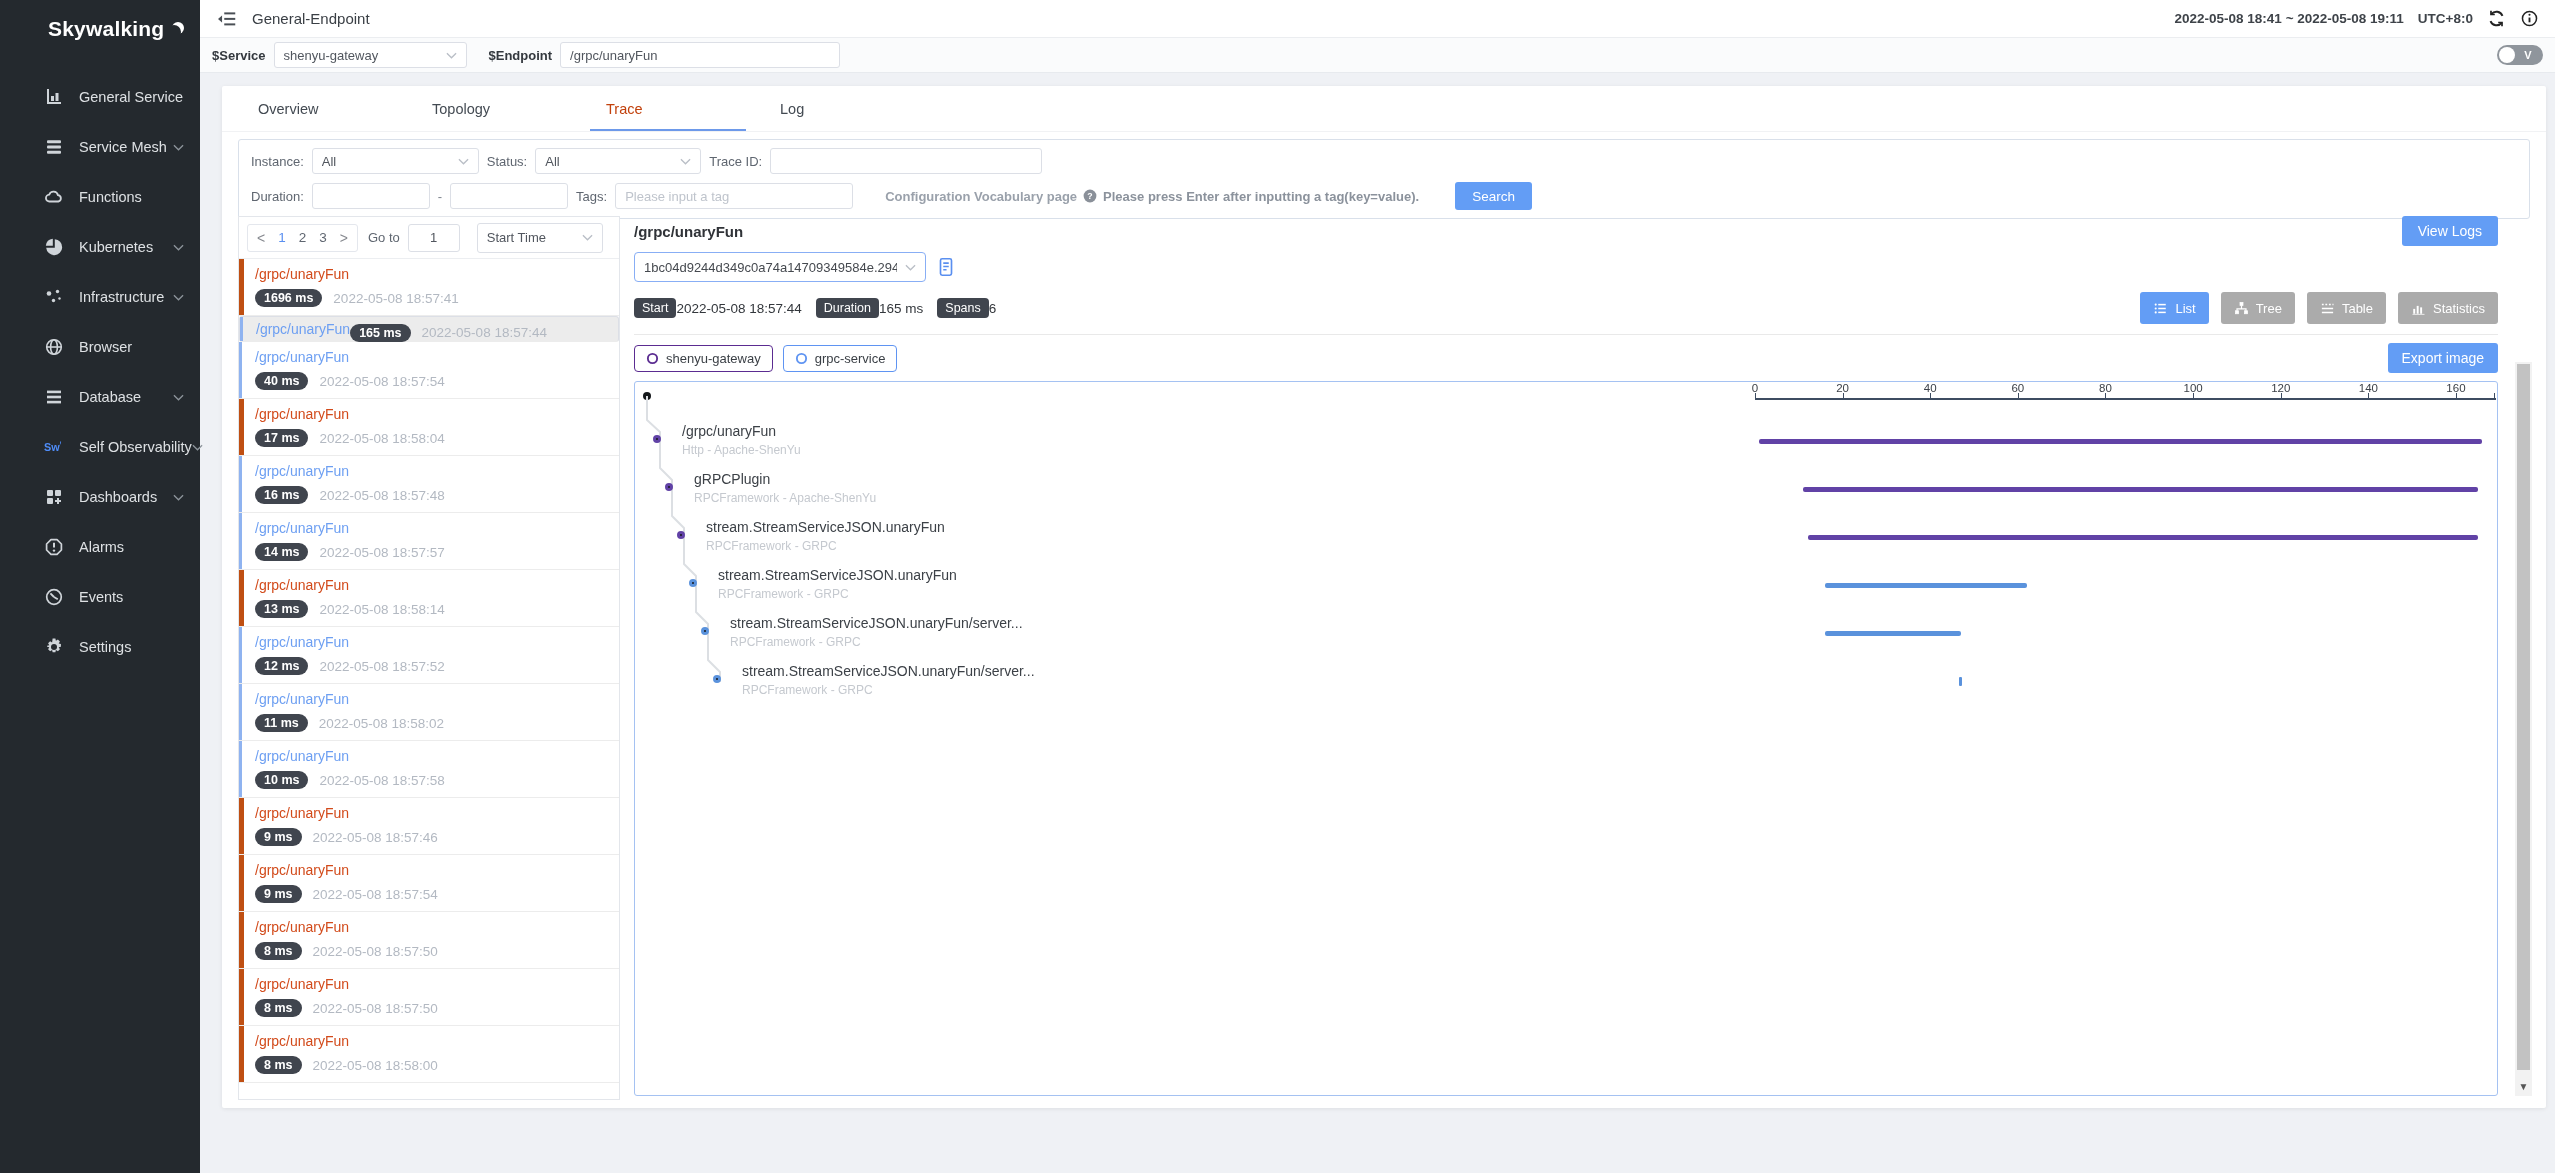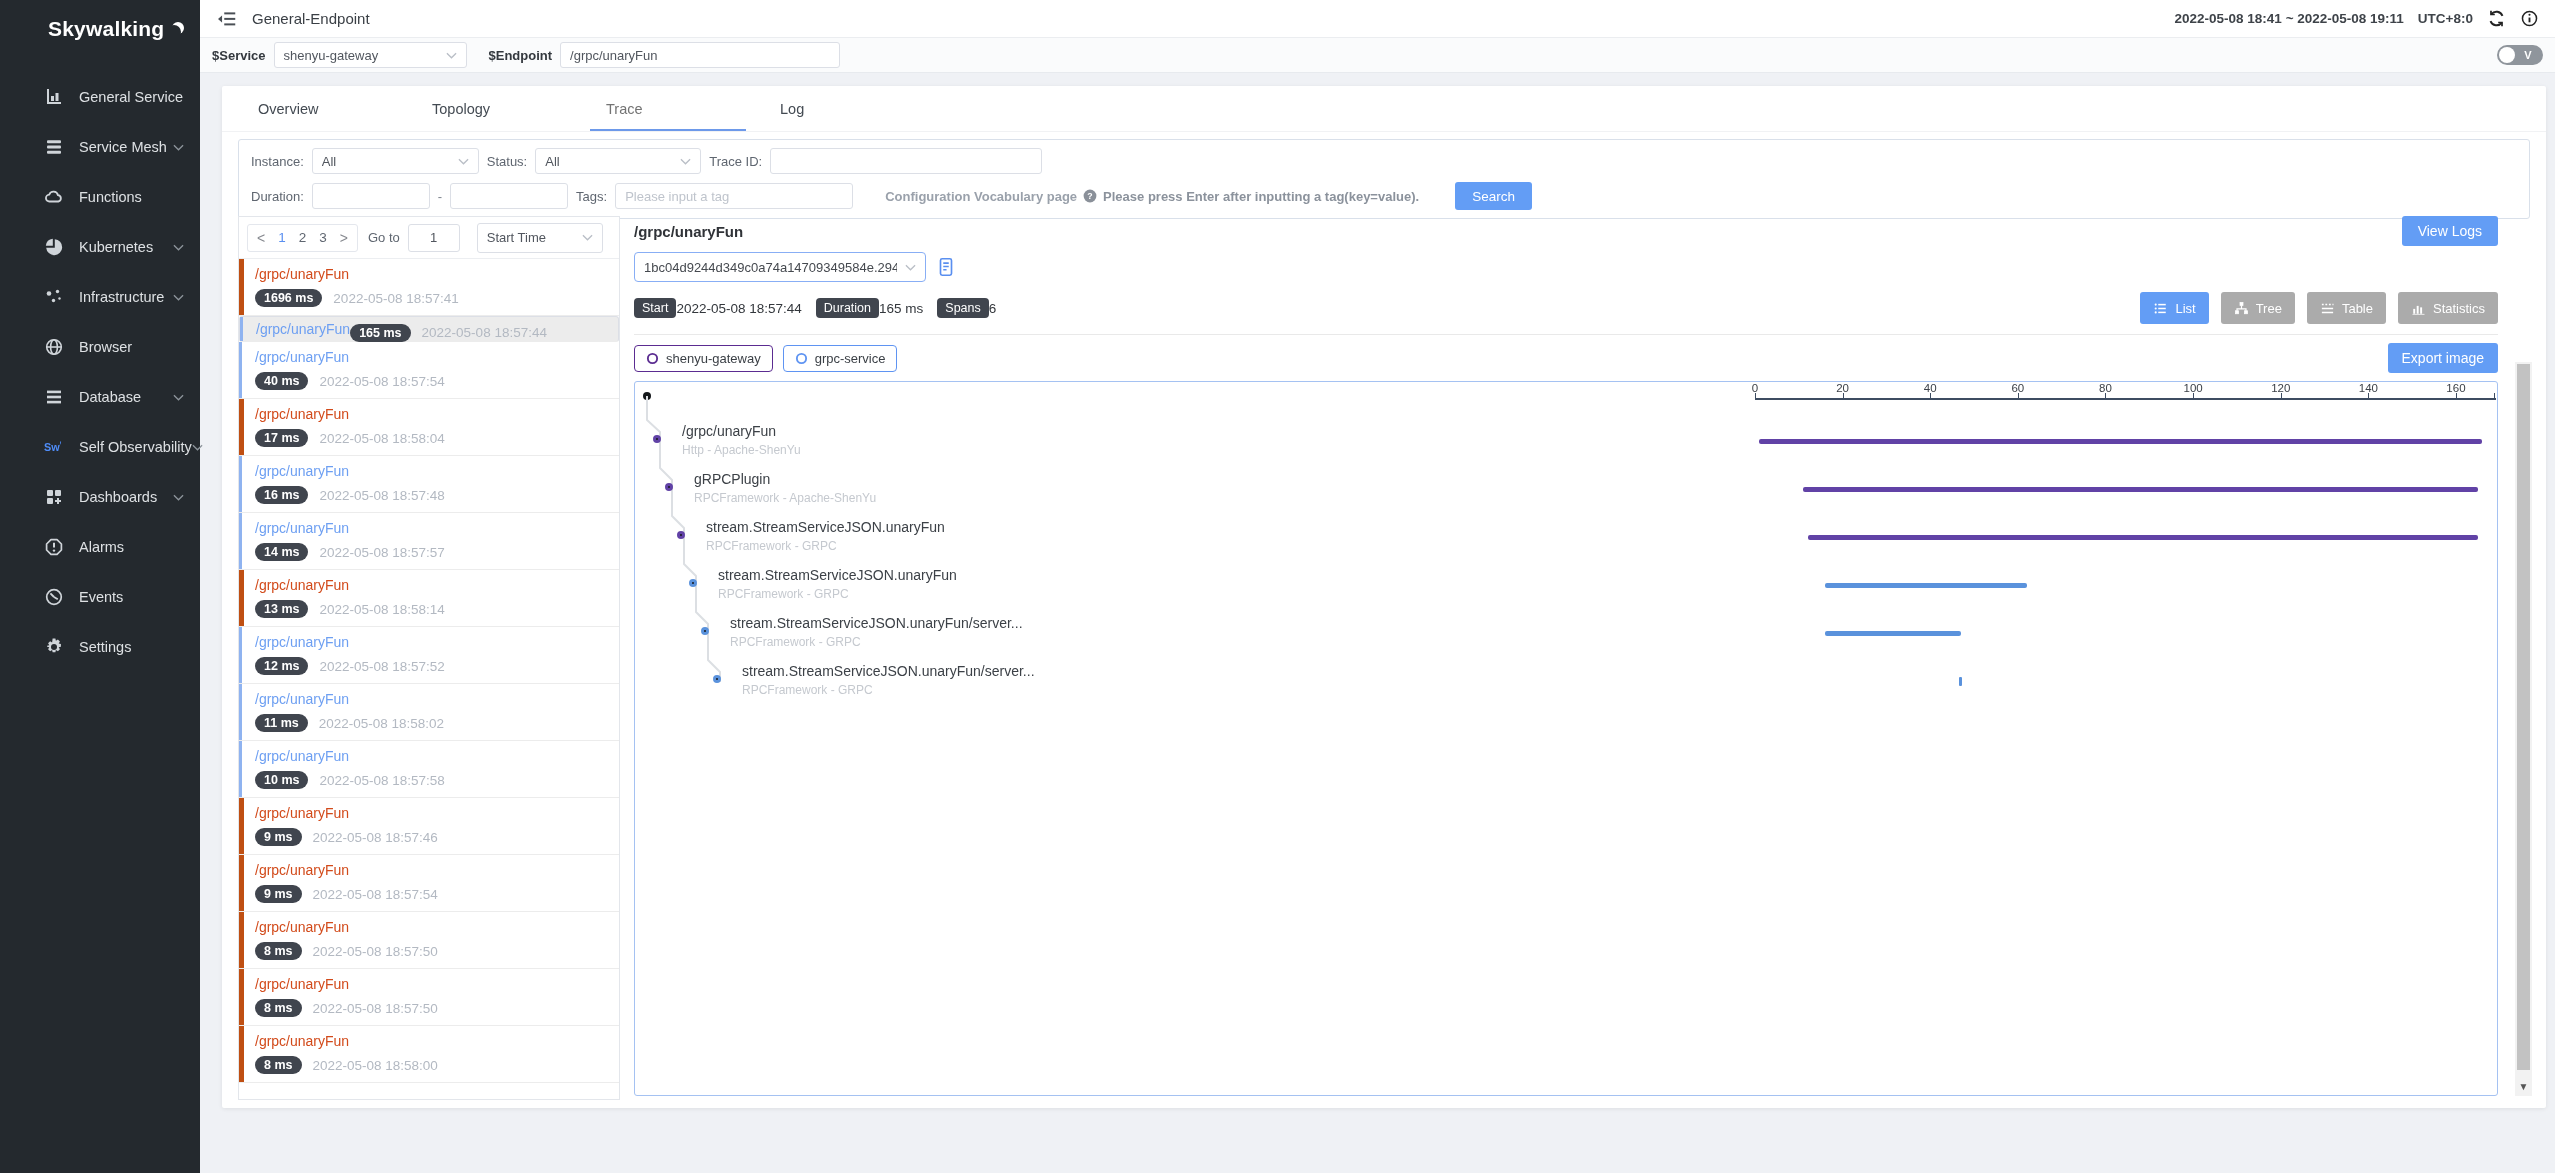--- a/index.html
+++ b/index.html
@@ -45,21 +45,21 @@
   .svc-select { width:193px; margin-right:14px; }
   .endpoint-input { width:280px; }
   .toggle { margin-left:auto; width:46px; height:20px; background:#8f959c; border-radius:10px; display:flex; align-items:center; padding:2px; cursor:pointer; }
   .toggle-knob { width:16px; height:16px; background:#fff; border-radius:50%; }
   .toggle-label { color:#fff; font-size:11px; font-weight:bold; margin:0 auto; }
 
   
   .card { position:absolute; left:222px; top:86px; width:2324px; height:1022px; background:#fff; box-shadow:0 1px 4px rgba(0,0,0,.08); border-radius:2px; }
   .tabs { height:46px; display:flex; align-items:stretch; padding-left:36px; border-bottom:1px solid #f1f2f4; }
   .tab { width:174px; display:flex; align-items:center; font-size:14.5px; color:#434a52; cursor:pointer; position:relative; }
-  .tab.active { color:#737373; }
+  .tab.active { color:#c2410c; }
   .tab.active::after { content:""; position:absolute; left:-16px; width:156px; bottom:0; height:2px; background:#6d99ea; }
 
   
   .filterbox { margin:7px 16px 0; border:1px solid #d9e0ea; border-radius:3px; padding:8px 12px; display:flex; flex-direction:column; gap:8px; }
   .frow { display:flex; align-items:center; gap:8px; font-size:13px; color:#5f6670; }
   .flabel { white-space:nowrap; }
   .f-instance { width:167px; } .f-status { width:166px; } 
   .f-traceid { width:272px; } .f-dur { width:118px; } .f-tags { width:238px; }
   .inp::placeholder { color:#bfc4cc; }
   .dash { color:#7d848d; }

